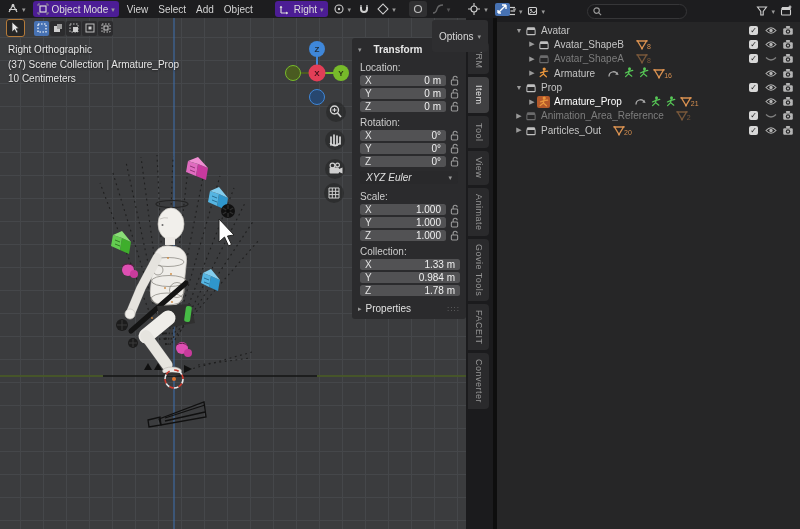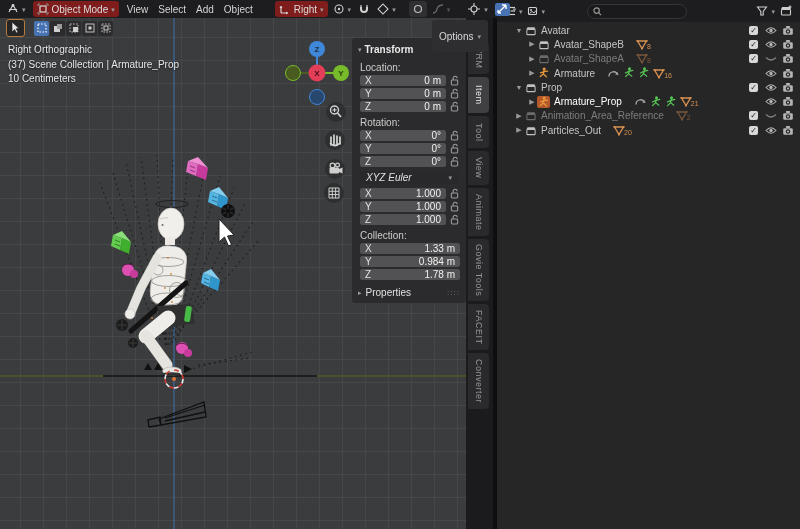--- a/index.html
+++ b/index.html
@@ -10,21 +10,21 @@
   #viewport{position:absolute;left:0;top:0;width:493px;height:529px;background:#3b3c3e;}
   #vp-canvas{position:absolute;left:0;top:18px;width:493px;height:511px;
      background-color:#3b3c3e;
      background-image:linear-gradient(to right,#45474a 1px,transparent 1px),
                       linear-gradient(to bottom,#45474a 1px,transparent 1px);
      background-size:23px 23px;background-position:-3px -4px;}
   #scene-svg{position:absolute;left:0;top:0;width:493px;height:511px;}
   
   #vp-header{position:absolute;left:0;top:0;width:493px;height:18px;background:#1d1d1f;
      display:flex;align-items:center;padding:0 3px;gap:3px;z-index:40;white-space:nowrap;}
-  .hbtn{display:flex;align-items:center;gap:3px;padding:1px 4px;border-radius:3px;background:#7f1d1d;
+  .hbtn{display:flex;align-items:center;gap:3px;padding:1px 4px;border-radius:3px;background:#4c1d95;
         color:#dcdcdc;height:14px;}
   .menu{padding:1px 5px;color:#d4d4d4;}
   .chev{font-size:7px;color:#9a9a9a;line-height:1;}
   .icon12{width:12px;height:12px;display:inline-block;}
   .icon14{width:14px;height:14px;display:inline-block;}
   .dim{opacity:.45;}
   .bluebtn{background:#4772b3;border-radius:2px;}
   
   #tool-row{position:absolute;left:0;top:18px;width:493px;height:20px;z-index:35;display:flex;align-items:center;}
   #active-tool{width:17px;height:16px;margin-left:6px;border:1px solid #b57b3a;border-radius:3px;
@@ -32,21 +32,21 @@
   .selgrp{display:flex;margin-left:9px;gap:1px;}
   .selbtn{width:15px;height:15px;background:#2c2c2e;border-radius:2px;display:flex;align-items:center;justify-content:center;}
   .selbtn.active{background:#4772b3;}
   #options-btn{position:absolute;right:5px;top:2px;height:32px;display:flex;align-items:center;gap:4px;
      background:#2e2e30;border-radius:3px;padding:0 7px;color:#d8d8d8;}
   
   #vp-text{position:absolute;left:8px;top:43px;z-index:30;color:#e6e6e6;text-shadow:0 1px 2px rgba(0,0,0,.55);line-height:14.5px;}
   
   #npanel{position:absolute;left:352px;top:38px;width:114px;z-index:32;background:rgba(42,42,44,.97);
      border-radius:3px;padding:4px 0 2px 0;}
-  .p-head{display:flex;align-items:center;gap:3px;padding:2px 6px 4px 6px;color:#e8e8e8;}
+  .p-head{display:flex;align-items:center;gap:12px;padding:2px 6px 4px 6px;color:#e8e8e8;}
   .grip{margin-left:auto;color:#777;font-size:8px;letter-spacing:1px;}
   .sec{padding:3px 8px 2px 8px;color:#cdcdcd;}
   .frow{display:flex;align-items:center;padding:0 4px 0 8px;margin-bottom:2px;}
   .fld{flex:0 0 auto;width:76px;height:11px;background:#525254;border-radius:2.5px;
       display:flex;align-items:center;padding:0 5px;color:#f0f0f0;}
   .fld .ax{width:14px;color:#e2e2e2;}
   .fld .val{margin-left:auto;}
   .fld.wide{width:90px;}
   .lockw{width:16px;display:flex;justify-content:center;}
   .dd{margin:4px 8px 4px 8px;height:13px;background:#29292b;border-radius:3px;display:flex;
@@ -494,20 +494,21 @@
                 <rect x="1.5" y="5.5" width="7" height="5.5" rx="1" fill="none" stroke="#9a9a9a" stroke-width="1.2"></rect>
                 <path d="M3.5 5.5 V3.6 A2.2 2.2 0 0 1 8 3.4" fill="none" stroke="#9a9a9a" stroke-width="1.2"></path>
               </svg>
             </span>
           </div>
         </div>
       <div class="dd">
         <span>XYZ Euler</span>
         <span class="chev">▾</span>
       </div>
+      <div class="sec">Scale:</div>
       <div id="scale-rows">
           <div class="frow">
             <div class="fld">
               <span class="ax">X</span>
               <span class="val">1.000</span>
             </div>
             <span class="lockw">
               <svg width="9" height="11" viewBox="0 0 10 12">
                 <rect x="1.5" y="5.5" width="7" height="5.5" rx="1" fill="none" stroke="#9a9a9a" stroke-width="1.2"></rect>
                 <path d="M3.5 5.5 V3.6 A2.2 2.2 0 0 1 8 3.4" fill="none" stroke="#9a9a9a" stroke-width="1.2"></path>

